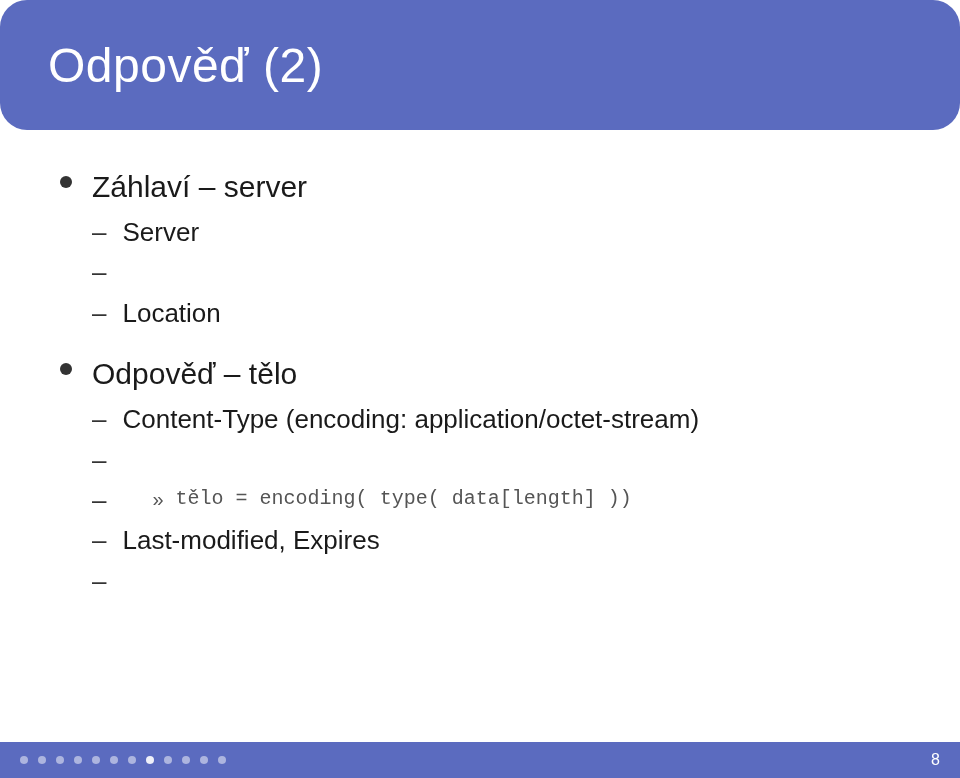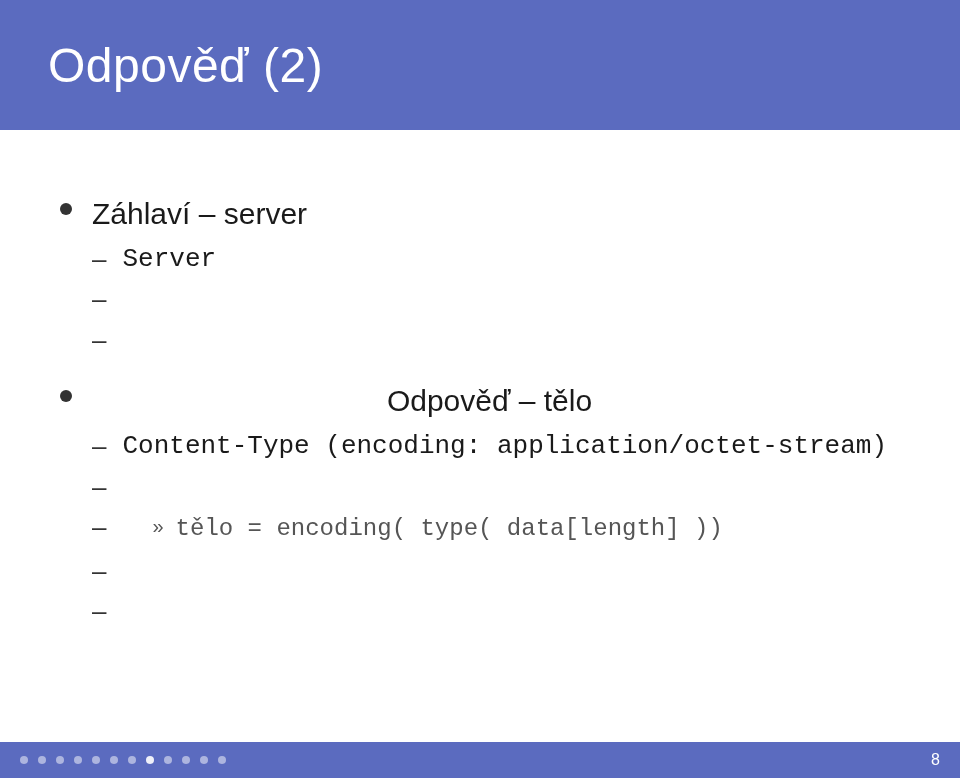--- a/index.html
+++ b/index.html
@@ -18,33 +18,33 @@
     }
 
     
     .header-bar {
       background: #5b6bbf;
       width: 100%;
       height: 130px;
       display: flex;
       align-items: center;
       padding-left: 48px;
+      border-radius: 27px;
     }
 
     .slide-title {
       color: #ffffff;
       font-size: 48px;
       font-weight: 400;
       letter-spacing: 0.5px;
     }
 
     
     .content {
-      padding: 63px 60px 40px 60px;
-      text-align: center;
+      padding: 36px 60px 40px 60px;
     }
 
     
     .main-list {
       list-style: none;
       padding: 0;
     }
 
     .main-list > li {
       display: flex;
@@ -86,21 +86,21 @@
       color: #333;
       font-size: 26px;
       margin-right: 16px;
       line-height: 1.4;
       flex-shrink: 0;
     }
 
     .sub-item-text {
       font-size: 26px;
       color: #1a1a1a;
-      font-family: Liberation Mono, monospace;
+      font-family: Liberation Sans, sans-serif;
       line-height: 1.4;
     }
 
     
     .subsub-list {
       list-style: none;
       padding: 0;
       margin-top: 2px;
       margin-left: 30px;
     }
@@ -113,21 +113,21 @@
 
     .subsub-arrow {
       color: #555;
       font-size: 20px;
       margin-right: 12px;
       line-height: 1.5;
       flex-shrink: 0;
     }
 
     .subsub-item-text {
-      font-size: 24px;
+      font-size: 20px;
       color: #555;
       font-family: 'Courier New', monospace;
       line-height: 1.5;
     }
 
     
     .bottom-bar {
       position: absolute;
       bottom: 0;
       left: 0;
@@ -180,20 +180,21 @@
         <ul class="sub-list">
           <li>
             <span class="sub-dash">–</span>
             <span class="sub-item-text">Server</span>
           </li>
           <li>
             <span class="sub-dash">–</span>
           </li>
           <li>
             <span class="sub-dash">–</span>
+            <span class="sub-item-text">Location</span>
           </li>
         </ul>
       </div>
     </li>
 
     <li>
       <span class="bullet-dot"></span>
       <div>
         <span class="main-item-text normal">Odpověď – tělo</span>
         <ul class="sub-list">
@@ -210,20 +211,21 @@
               <ul class="subsub-list">
                 <li>
                   <span class="subsub-arrow">»</span>
                   <span class="subsub-item-text">tělo = encoding( type( data[length] ))</span>
                 </li>
               </ul>
             </div>
           </li>
           <li>
             <span class="sub-dash">–</span>
+            <span class="sub-item-text">Last-modified, Expires</span>
           </li>
           <li>
             <span class="sub-dash">–</span>
           </li>
         </ul>
       </div>
     </li>
 
   </ul>
 </div>

